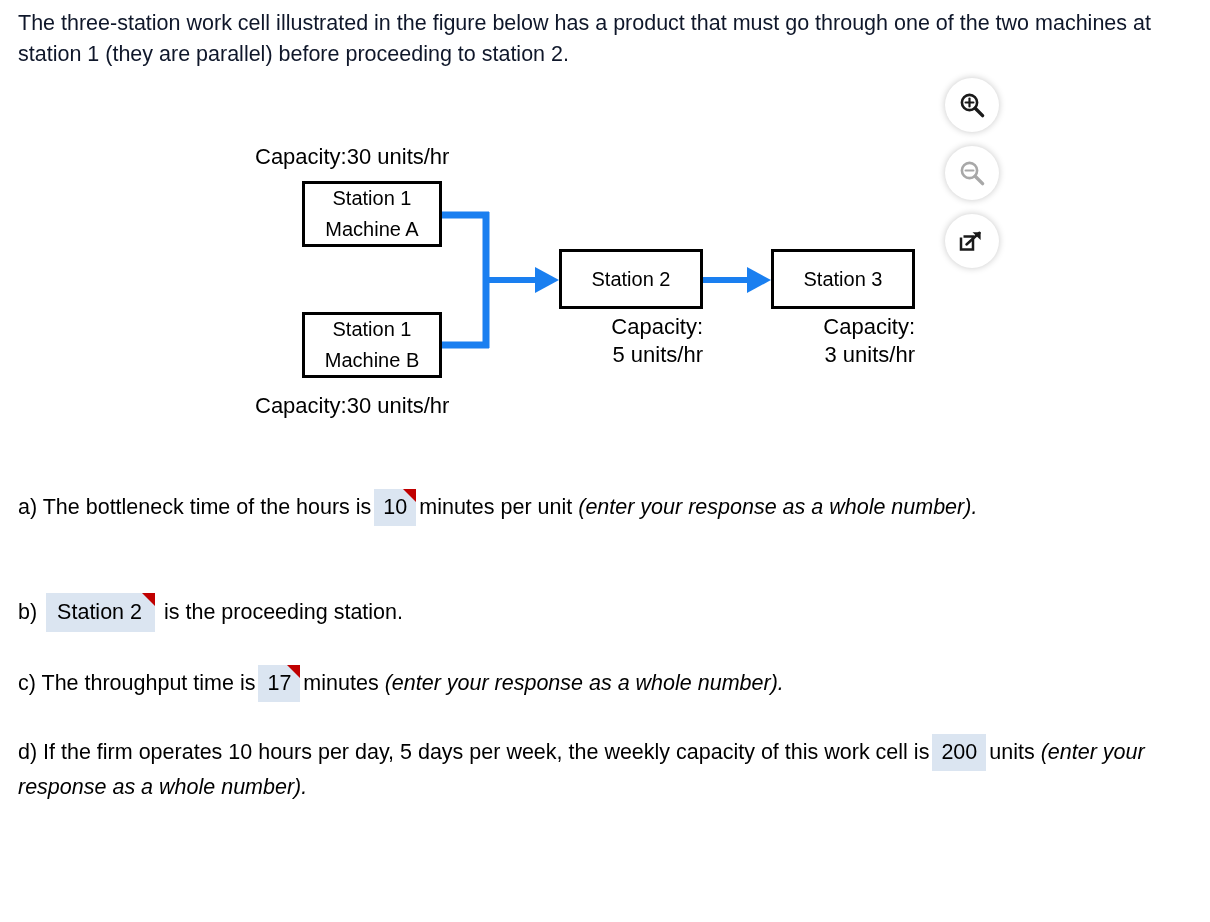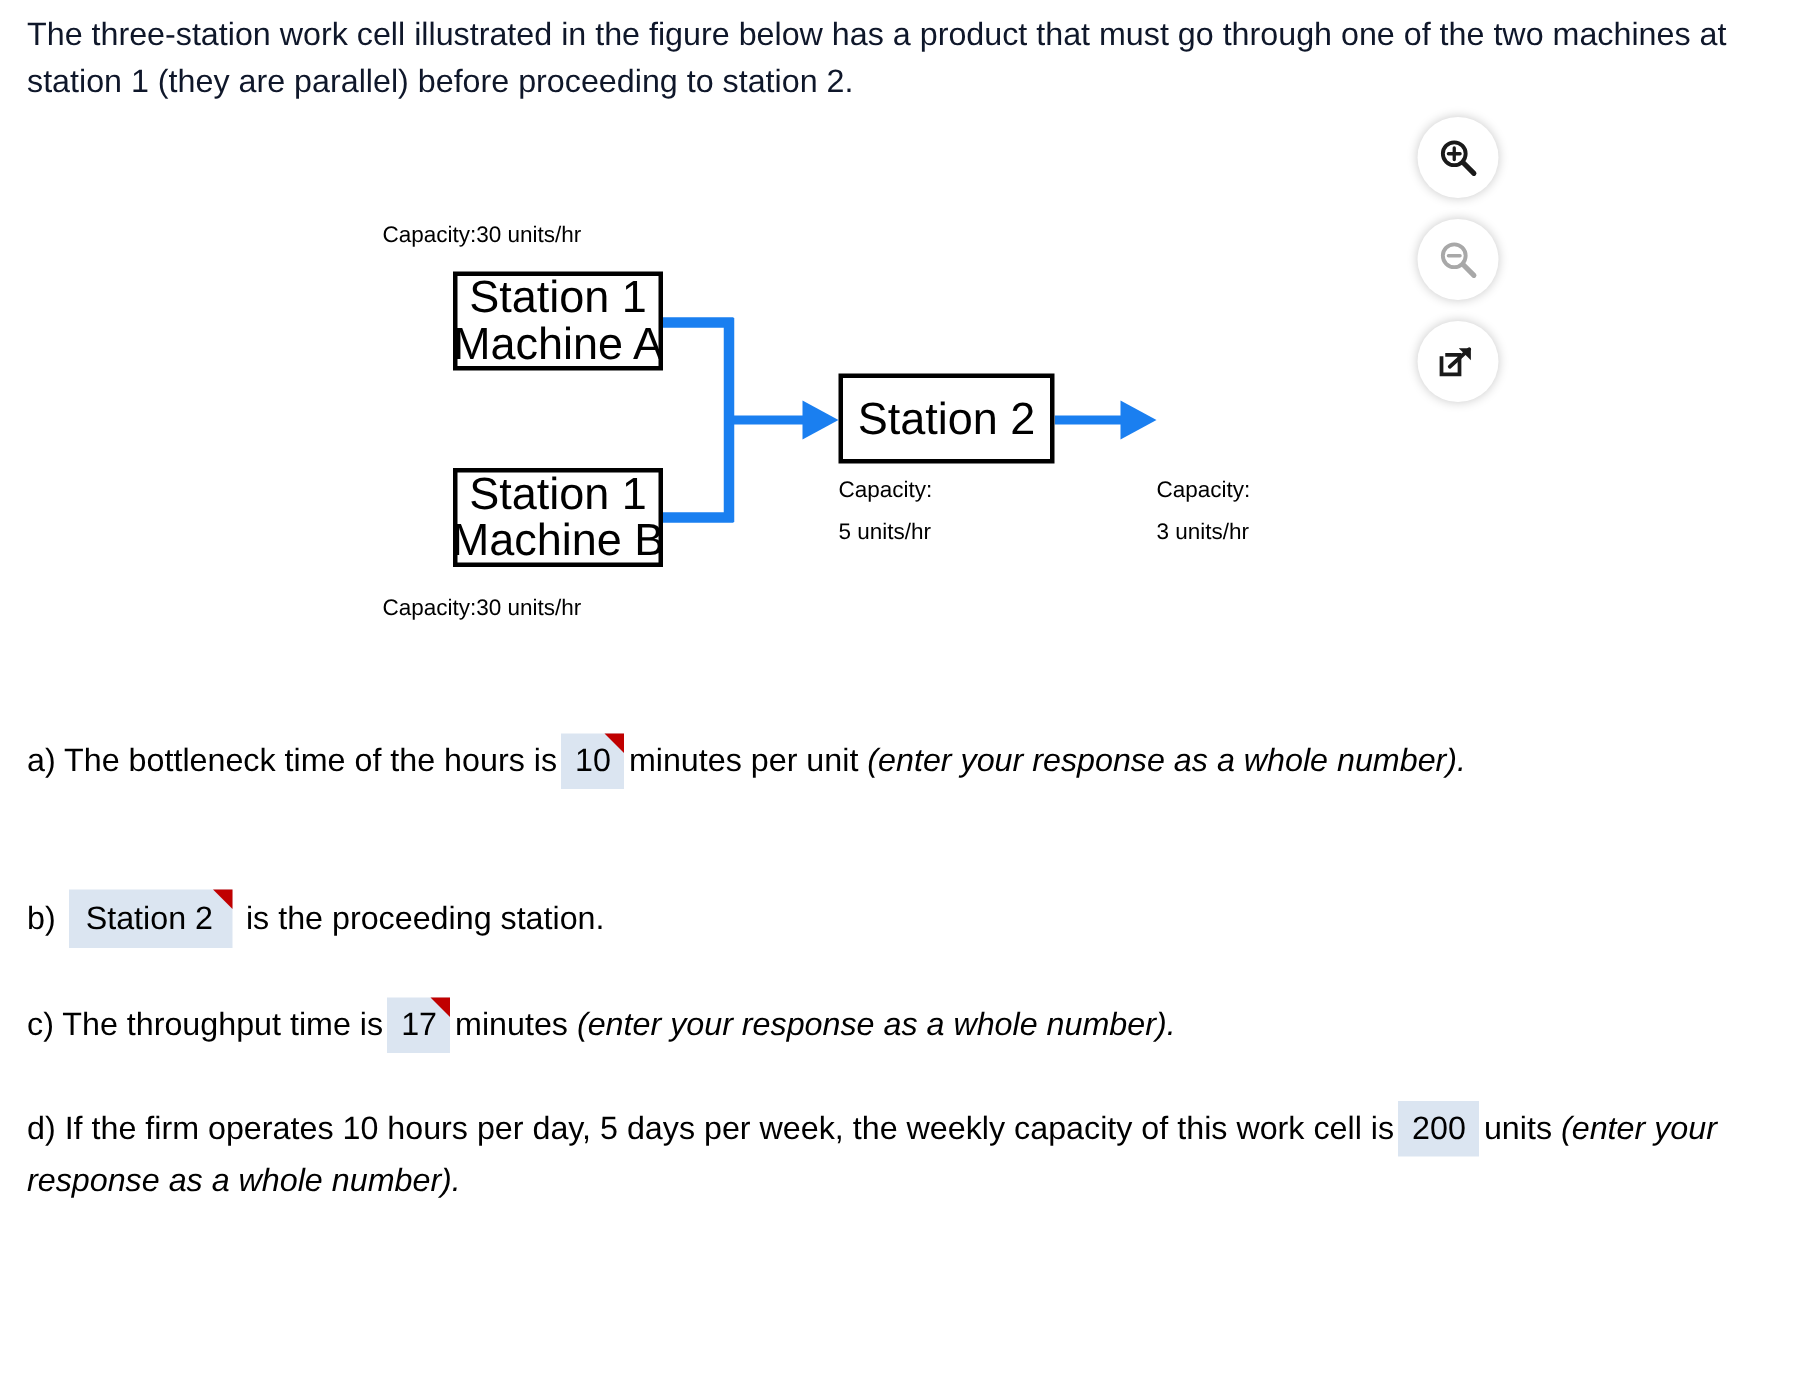--- a/index.html
+++ b/index.html
@@ -58,30 +58,30 @@
   }
   .node {
     position: absolute;
     border: 3px solid #000;
     background: #fff;
     box-sizing: border-box;
     display: flex;
     flex-direction: column;
     align-items: center;
     justify-content: center;
-    font-size: 30px;
+    font-size: 20px;
     line-height: 31px;
     white-space: nowrap;
   }
   .cap-label {
     position: absolute;
-    font-size: 15px;
+    font-size: 22px;
     line-height: 28px;
     white-space: nowrap;
-    text-align: left;
+    text-align: right;
   }
 
   
   #node-a { left: 302px; top: 51px;  width: 140px; height: 66px; }
   #cap-a  { left: 255px; top: 13px; }
   
   #node-b { left: 302px; top: 182px; width: 140px; height: 66px; }
   #cap-b  { left: 255px; top: 262px; }
   
   #node-2 { left: 559px; top: 119px; width: 144px; height: 60px; }
@@ -202,20 +202,23 @@
   <div class="cap-label" id="cap-b">Capacity:30 units/hr</div>
 
   <div class="node" id="node-2">
     <span>Station 2</span>
   </div>
   <div class="cap-label" id="cap-2">
     <div>Capacity:</div>
     <div>5 units/hr</div>
   </div>
 
+  <div class="node" id="node-3">
+    <span>Station 3</span>
+  </div>
   <div class="cap-label" id="cap-3">
     <div>Capacity:</div>
     <div>3 units/hr</div>
   </div>
 
 </div>
 
 <div class="qline" id="q-a"><span>a) The bottleneck time of the hours is</span><span class="field flagged">10</span><span>minutes per unit</span>
   <em class="hint">(enter your response as a whole number).</em></div>
 

